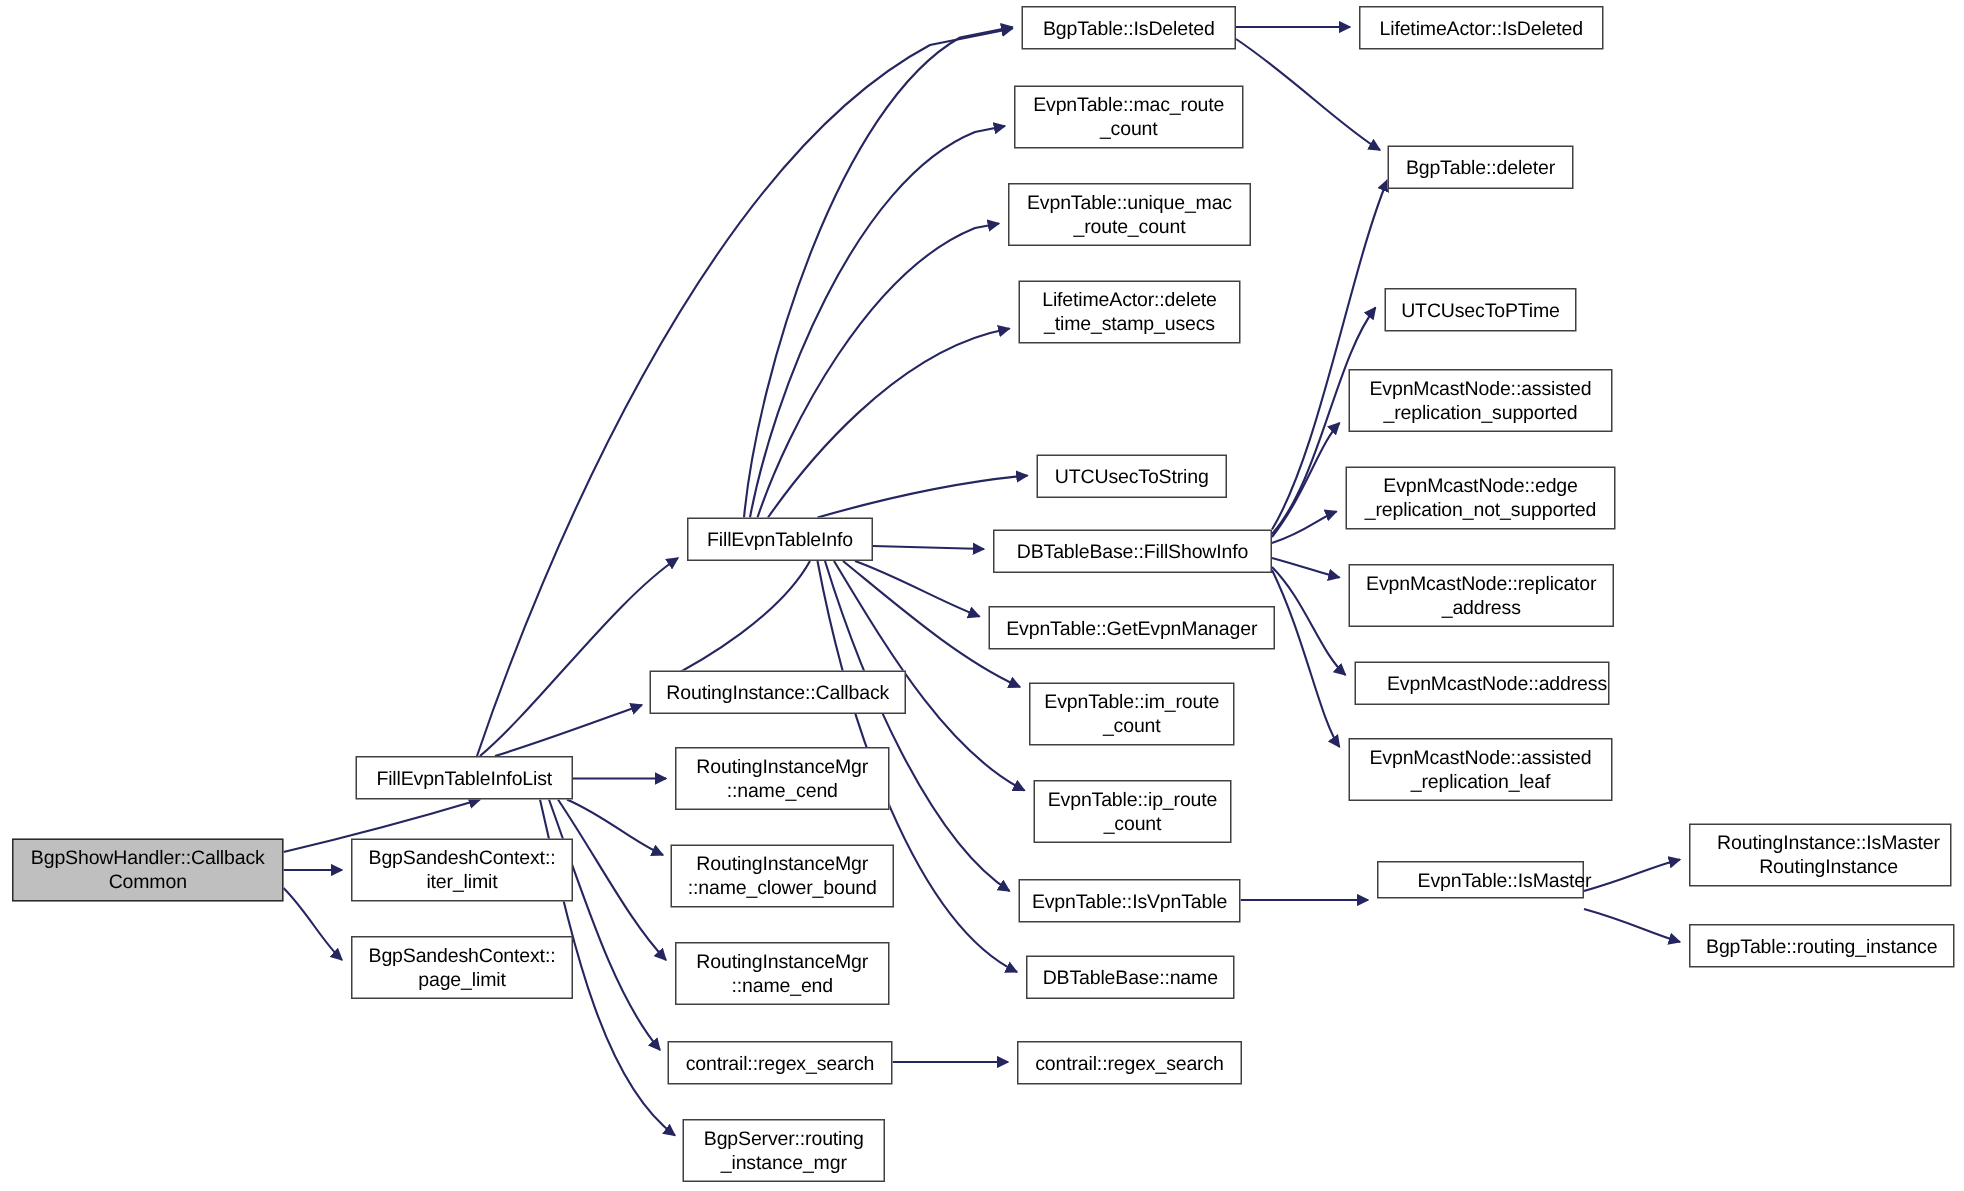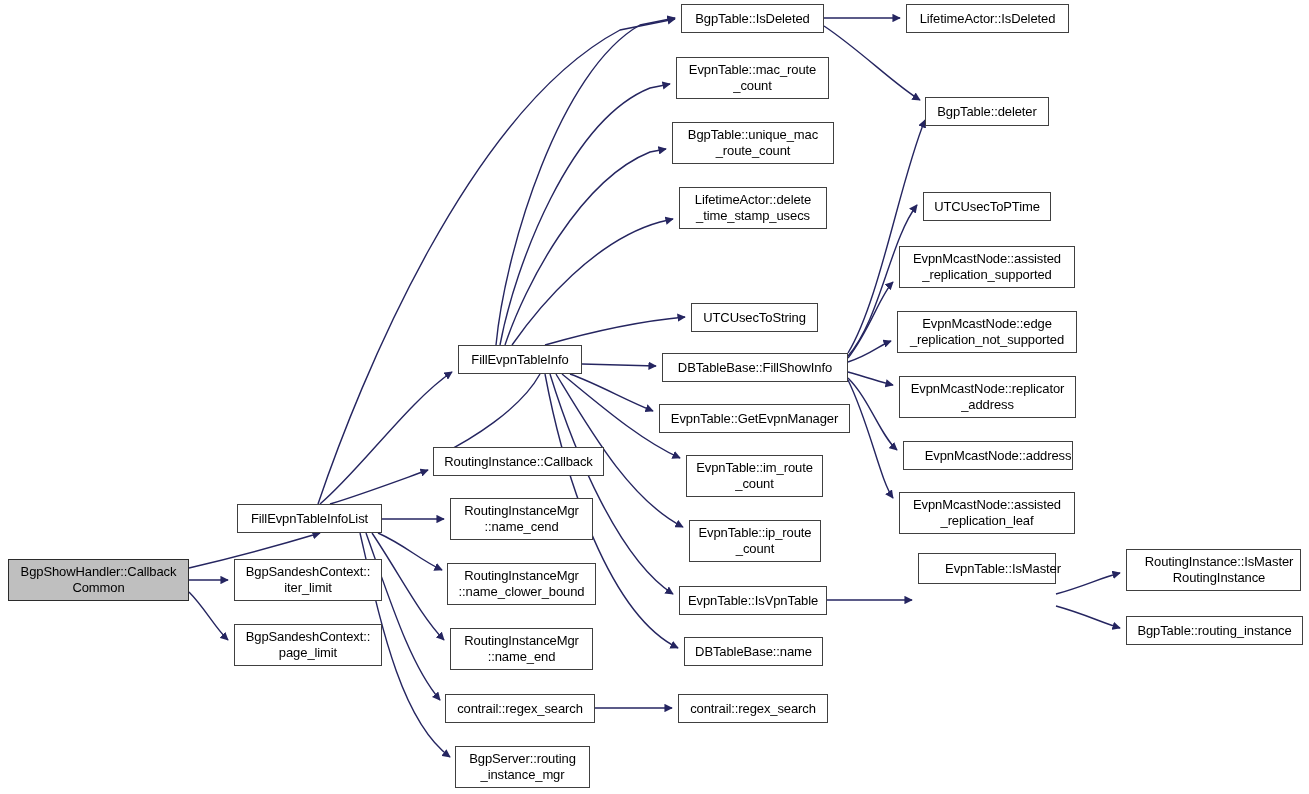--- a/index.html
+++ b/index.html
@@ -107,21 +107,21 @@
 ::name_clower_bound</div>
       <div class="node" style="left: 450px; top: 628px; width: 143px; height: 42px;">RoutingInstanceMgr
 ::name_end</div>
       <div class="node" style="left: 445px; top: 694px; width: 150px; height: 29px;">contrail::regex_search</div>
       <div class="node" style="left: 455px; top: 746px; width: 135px; height: 42px;">BgpServer::routing
 _instance_mgr</div>
       <div class="node" style="left: 458px; top: 345px; width: 124px; height: 29px;">FillEvpnTableInfo</div>
       <div class="node" style="left: 681px; top: 4px; width: 143px; height: 29px;">BgpTable::IsDeleted</div>
       <div class="node" style="left: 676px; top: 57px; width: 153px; height: 42px;">EvpnTable::mac_route
 _count</div>
-      <div class="node" style="left: 672px; top: 122px; width: 162px; height: 42px;">BgpTable::unique_mac
+      <div class="node" style="left: 672px; top: 122px; width: 162px; height: 42px;">EvpnTable::unique_mac
 _route_count</div>
       <div class="node" style="left: 679px; top: 187px; width: 148px; height: 42px;">LifetimeActor::delete
 _time_stamp_usecs</div>
       <div class="node" style="left: 691px; top: 303px; width: 127px; height: 29px;">UTCUsecToString</div>
       <div class="node" style="left: 662px; top: 353px; width: 186px; height: 29px;">DBTableBase::FillShowInfo</div>
       <div class="node" style="left: 659px; top: 404px; width: 191px; height: 29px;">EvpnTable::GetEvpnManager</div>
       <div class="node" style="left: 686px; top: 455px; width: 137px; height: 42px;">EvpnTable::im_route
 _count</div>
       <div class="node" style="left: 689px; top: 520px; width: 132px; height: 42px;">EvpnTable::ip_route
 _count</div>
@@ -133,18 +133,18 @@
       <div class="node" style="left: 923px; top: 192px; width: 128px; height: 29px;">UTCUsecToPTime</div>
       <div class="node" style="left: 899px; top: 246px; width: 176px; height: 42px;">EvpnMcastNode::assisted
 _replication_supported</div>
       <div class="node" style="left: 897px; top: 311px; width: 180px; height: 42px;">EvpnMcastNode::edge
 _replication_not_supported</div>
       <div class="node" style="left: 899px; top: 376px; width: 177px; height: 42px;">EvpnMcastNode::replicator
 _address</div>
       <div class="node" style="left: 903px; top: 441px; width: 170px; height: 29px; padding-left: 20px;">EvpnMcastNode::address</div>
       <div class="node" style="left: 899px; top: 492px; width: 176px; height: 42px;">EvpnMcastNode::assisted
 _replication_leaf</div>
-      <div class="node" style="left: 918px; top: 553px; width: 138px; height: 31px; padding-left: 32px;">EvpnTable::IsMaster</div>
+      <div class="node" style="left: 918px; top: 574px; width: 138px; height: 25px; padding-left: 32px;">EvpnTable::IsMaster</div>
       <div class="node" style="left: 1126px; top: 549px; width: 175px; height: 42px; padding-left: 11px;">RoutingInstance::IsMaster
 RoutingInstance</div>
       <div class="node" style="left: 1126px; top: 616px; width: 177px; height: 29px;">BgpTable::routing_instance</div>
     </div>
 </div>
 
 </body></html>

